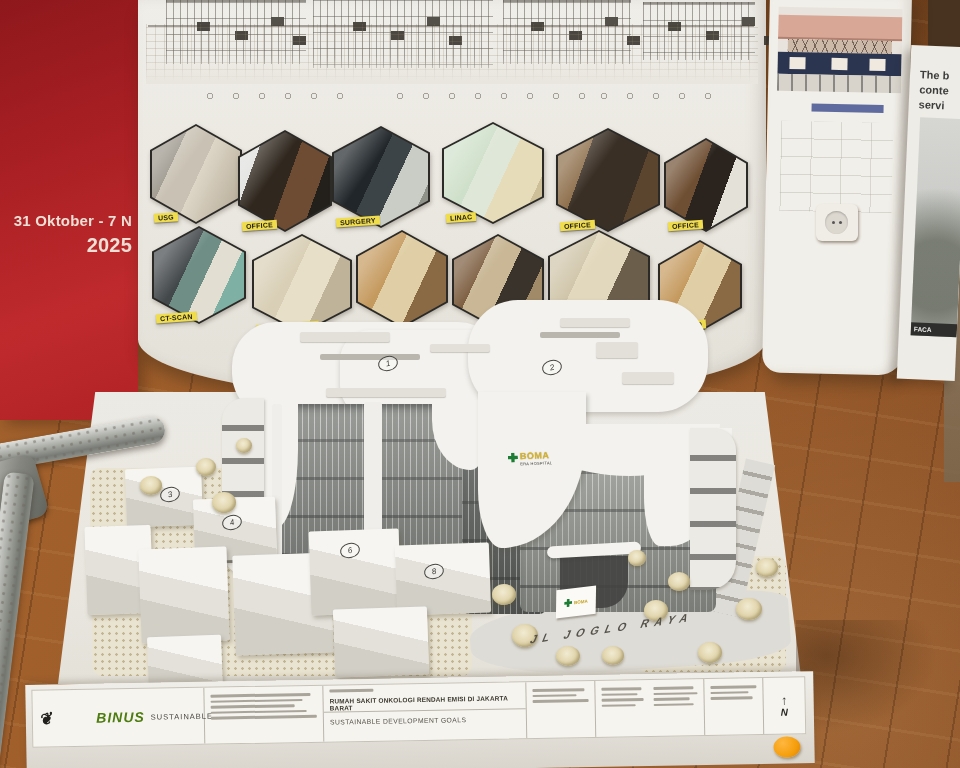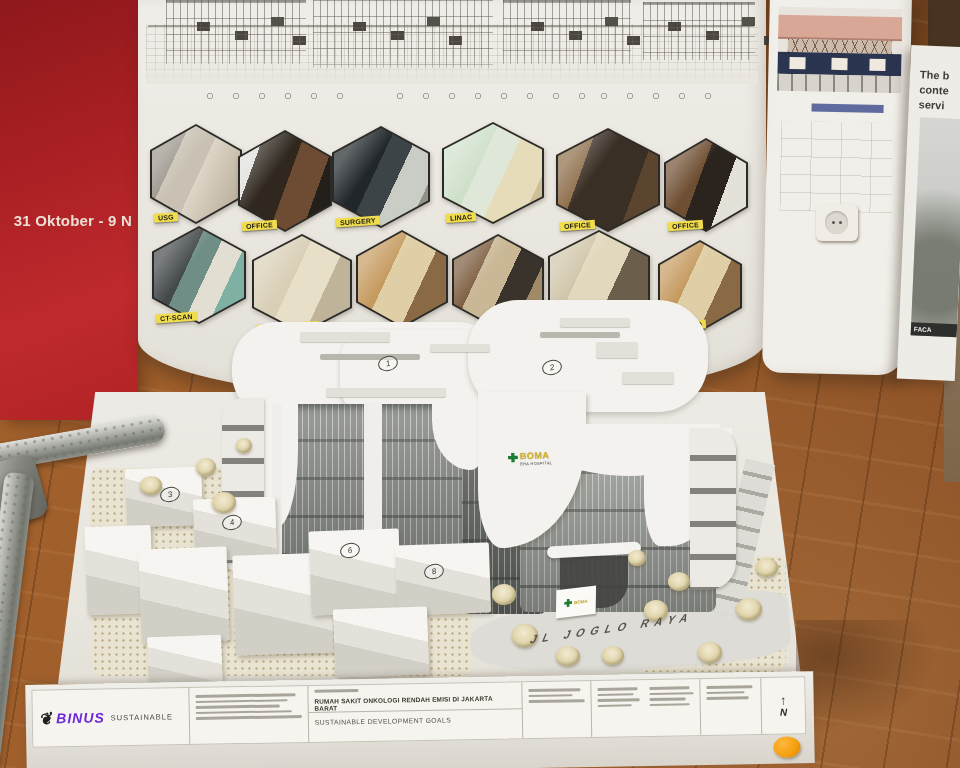--- a/index.html
+++ b/index.html
@@ -128,21 +128,21 @@
   .pedestal-shadow{position:absolute;left:796px;top:620px;width:150px;height:120px;
     background:radial-gradient(ellipse at 20% 30%, rgba(55,32,14,.45), transparent 65%);}
 
   
   .titleblock{position:absolute;left:6px;top:5px;right:8px;height:56px;background:#f6f4ef;
     border:1px solid #c6c2b8;display:flex;align-items:stretch;overflow:hidden;}
   .tb-cell{border-right:1px solid #b9b5ab;padding:4px 6px;box-sizing:border-box;position:relative;}
   .tb-line{height:2.5px;background:#aaa59b;margin:3px 0;border-radius:1px;}
   .tb-logo{width:172px;display:flex;align-items:center;gap:4px;}
   .binus-swirl{font-size:16px;font-weight:bold;font-style:italic;color:#21201c;transform:rotate(-12deg);}
-  .binus-name{font-size:14px;font-weight:bold;font-style:italic;letter-spacing:1px;color:#6d28d9;}
+  .binus-name{font-size:14px;font-weight:bold;font-style:italic;letter-spacing:1px;color:#4d7c0f;margin-left:40px;}
   .binus-suffix{font-size:7.5px;color:#4a4741;letter-spacing:1px;margin-left:2px;}
   .tb-title{width:236px;}
   .tb-title .t1{font-size:6.4px;font-weight:bold;color:#3b382f;letter-spacing:.2px;margin-top:5px;}
   .tb-title .t2{font-size:6.8px;color:#55524a;margin-top:7px;letter-spacing:.4px;}
   .tb-title .sep{position:absolute;left:0;right:0;top:26px;height:1px;background:#b9b5ab;}
   .north{width:46px;display:flex;flex-direction:column;align-items:center;justify-content:center;
     color:#2b2a26;border-right:none;}
   .north .arr{font-size:13px;line-height:1;}
   .north .nl{font-size:10px;font-weight:bold;font-style:italic;}
   .sticker{position:absolute;right:14px;bottom:6px;width:27px;height:21px;border-radius:50%;
@@ -214,21 +214,22 @@
 <div class="scene">
 
   <div class="floor">
       <div class="planks"></div>
     </div>
   <div class="dark-corner"></div>
   <div class="right-strip"></div>
 
   <div class="banner">
     <div class="banner-text">
-      <div>31 Oktober - 9 N</div>
+      <div>31 Oktober - 7 N</div>
+      <div class="banner-year">2025</div>
     </div>
   </div>
 
   <div class="poster">
     <div class="sec" style="left:28px;top:4px;width:140px;"></div>
     <div class="sec" style="left:175px;top:2px;width:180px;height:68px;"></div>
     <div class="sec" style="left:365px;top:4px;width:128px;"></div>
     <div class="sec" style="left:505px;top:6px;width:112px;height:56px;"></div>
     <div class="hatch"></div>
     <div class="groundline"></div>

